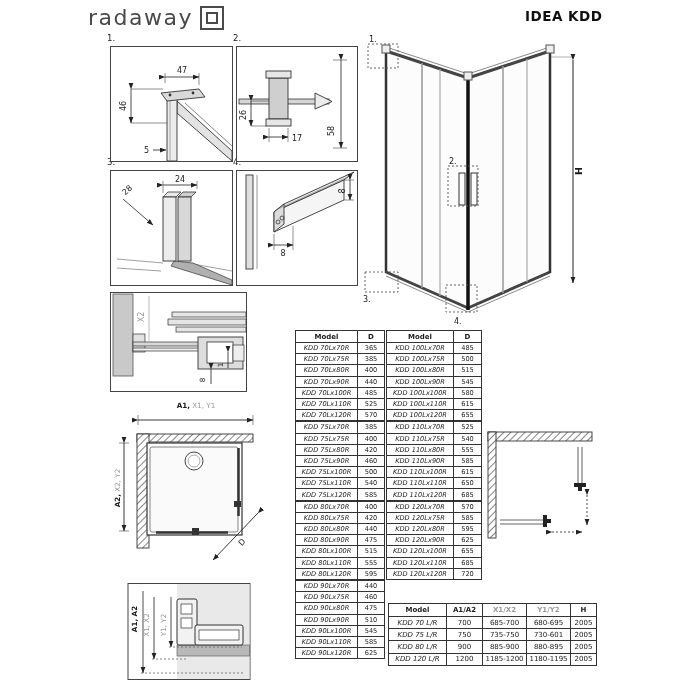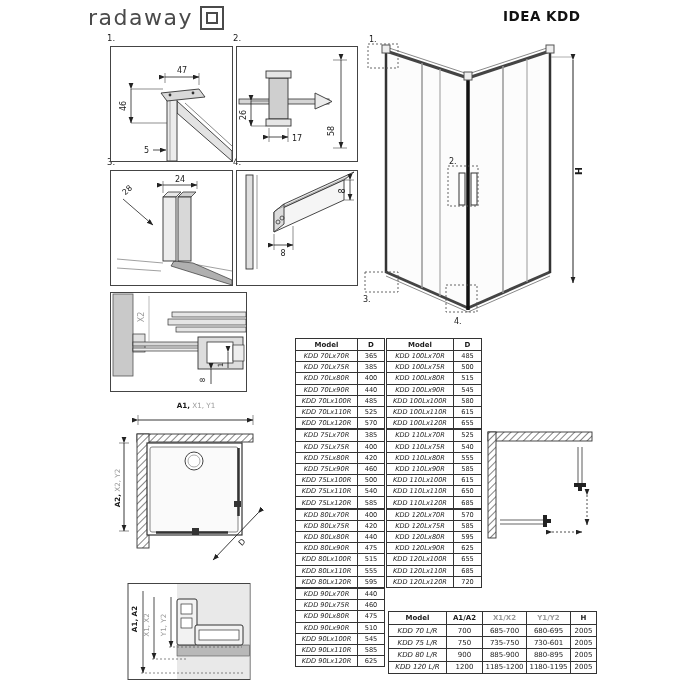--- a/index.html
+++ b/index.html
@@ -13,21 +13,21 @@
   .pagetitle{font-size:13.5px;font-weight:bold;letter-spacing:.5px;color:#111;}
   
   .dbox{border:1px solid #444;background:#fff;}
   .boxnum{font-size:8.5px;color:#222;}
   
   .dt{font-size:8px;fill:#1a1a1a;}
   .sm{font-size:7.2px;}
   .gray{fill:#9a9a9a;}
   .bold{font-weight:bold;}
   
-  table{border-collapse:collapse;position:absolute;background:#fff;table-layout:fixed;margin-top:8px;}
+  table{border-collapse:collapse;position:absolute;background:#fff;table-layout:fixed;}
   td,th{border:1px solid #333;text-align:center;white-space:nowrap;overflow:hidden;}
   th{font-weight:bold;}
   .c-model{font-weight:normal;font-style:italic;}
   .gray-h{color:#999;}
   .group-start td{border-top-width:2px;}
   #t1{left:295px;top:330px;width:89px;font-size:6.6px;}
   #t2{left:386px;top:330px;width:95px;font-size:6.6px;}
   #t1 th,#t2 th{font-size:7px;padding:1.5px 0;}
   #t1 td,#t2 td{padding:1.1px 1px;}
   #t3{left:388px;top:603px;width:208px;font-size:7px;}
@@ -50,21 +50,21 @@
       </pattern>
     </defs>
   </svg>
 
   <div class="abs" style="left:88px;top:6px;display:flex;align-items:center;gap:7px;">
     <span class="wordmark">radaway</span>
     <span class="logosq">
         <span class="logosq-inner"></span>
       </span>
   </div>
-  <div class="abs pagetitle" style="left:503px;top:8px;">IDEA KDD</div>
+  <div class="abs pagetitle" style="left:525px;top:8px;">IDEA KDD</div>
 
   <span class="abs boxnum" style="left:107px;top:33px;">1.</span>
   <span class="abs boxnum" style="left:233px;top:33px;">2.</span>
   <span class="abs boxnum" style="left:107px;top:157px;">3.</span>
   <span class="abs boxnum" style="left:233px;top:157px;">4.</span>
 
   <svg class="abs dbox" style="left:110px;top:46px;" width="121" height="114" viewBox="0 0 121 114">
     <g>
       <polygon points="66,54 121,104 121,114 66,66" fill="#e3e3e3" stroke="#333" stroke-width="0.9"></polygon>
       <line x1="74" y1="56" x2="121" y2="99" stroke="#555" stroke-width="0.7"></line>

